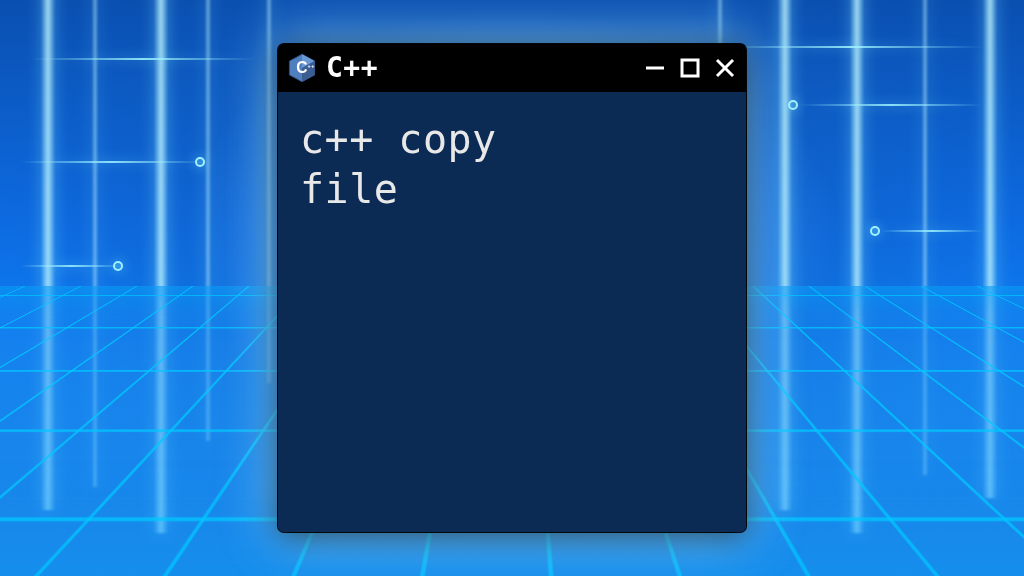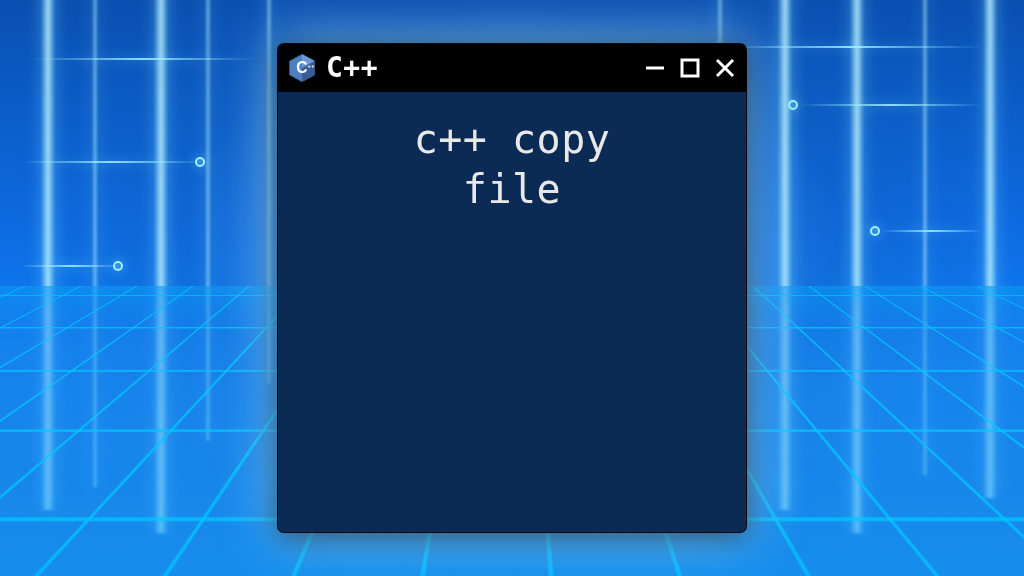--- a/index.html
+++ b/index.html
@@ -132,21 +132,20 @@
     .client {
       min-height: 440px;
       padding: 22px 22px 28px 22px;
       background: #0b2b55;
       color: #e8e8e8;
       font-size: 40px;
       line-height: 1.25;
       white-space: pre-wrap;
       word-break: break-word;
       letter-spacing: 0.5px;
-      text-align: center;
     }
   </style>
 </head>
 <body>
 
 <div class="pillars">
   <div class="pillar p1"></div>
   <div class="pillar thin p2"></div>
   <div class="pillar p3"></div>
   <div class="pillar thin p4"></div>

